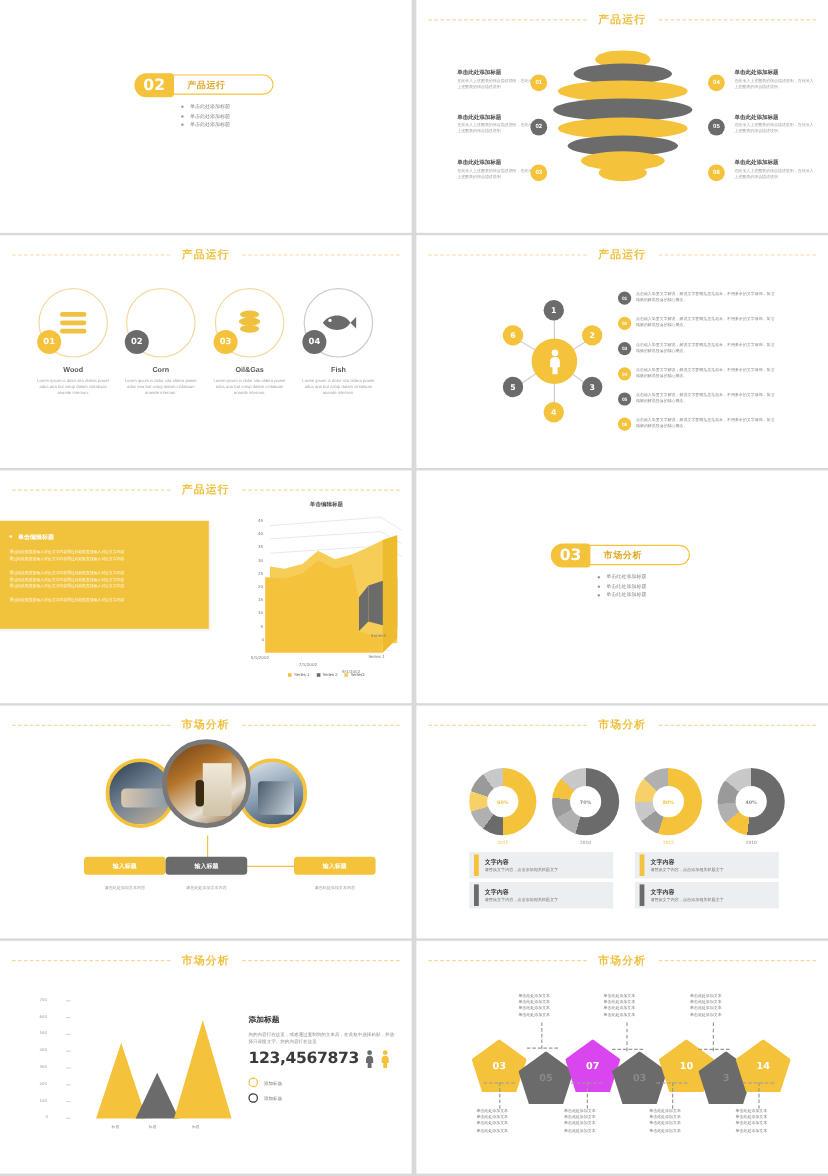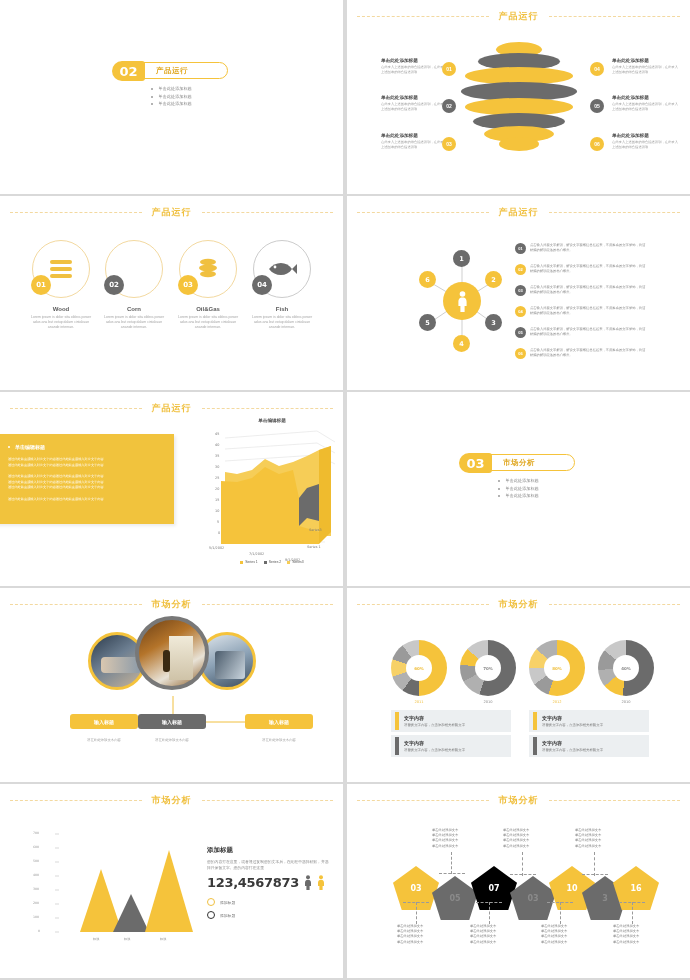--- a/index.html
+++ b/index.html
@@ -655,34 +655,34 @@
       <span class="ttl">市场分析</span>
       <span class="line"></span>
     </div>
 
     <div class="pent" style="left:46px;  top:82px; background:#f5c33b;">
         <span>03</span>
       </div>
     <div class="pent dark" style="left:85px;  top:92px; background:#6b6b6b;">
         <span>05</span>
       </div>
-    <div class="pent" style="left:124px; top:82px; background:#000000;">
+    <div class="pent" style="left:124px; top:82px; background:#d946ef;">
         <span>07</span>
       </div>
     <div class="pent dark" style="left:163px; top:92px; background:#6b6b6b;">
         <span>03</span>
       </div>
     <div class="pent" style="left:202px; top:82px; background:#f5c33b;">
         <span>10</span>
       </div>
     <div class="pent dark" style="left:235px; top:92px; background:#6b6b6b;">
         <span>3</span>
       </div>
     <div class="pent" style="left:266px; top:82px; background:#f5c33b;">
-        <span>16</span>
+        <span>14</span>
       </div>
 
     <div class="dline" style="left:104px; top:68px; height:22px;"></div>
     <div class="dhat" style="left:92px;  top:89px; width:26px;"></div>
     <div class="dline" style="left:175px; top:68px; height:24px;"></div>
     <div class="dhat" style="left:163px; top:90px; width:26px;"></div>
     <div class="dline" style="left:247px; top:68px; height:24px;"></div>
     <div class="dhat" style="left:235px; top:90px; width:26px;"></div>
 
     <div class="dhat" style="left:56px;  top:118px; width:26px;"></div>

